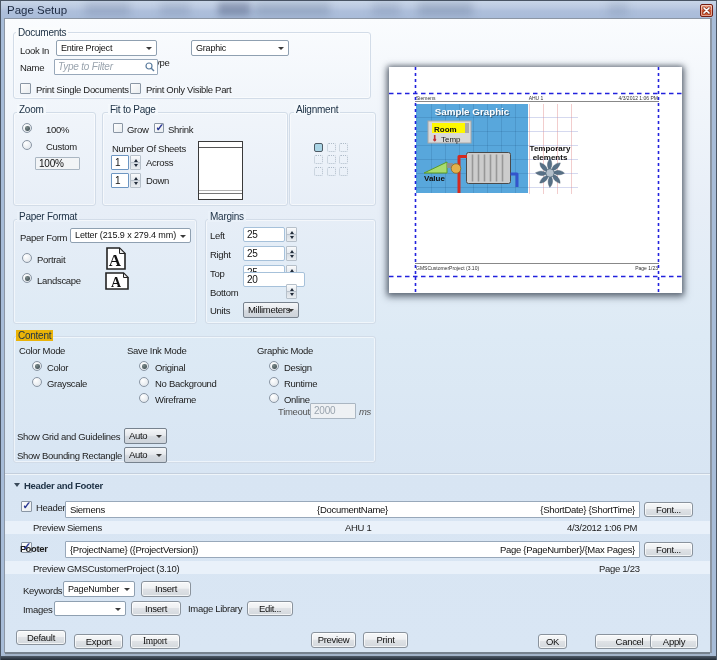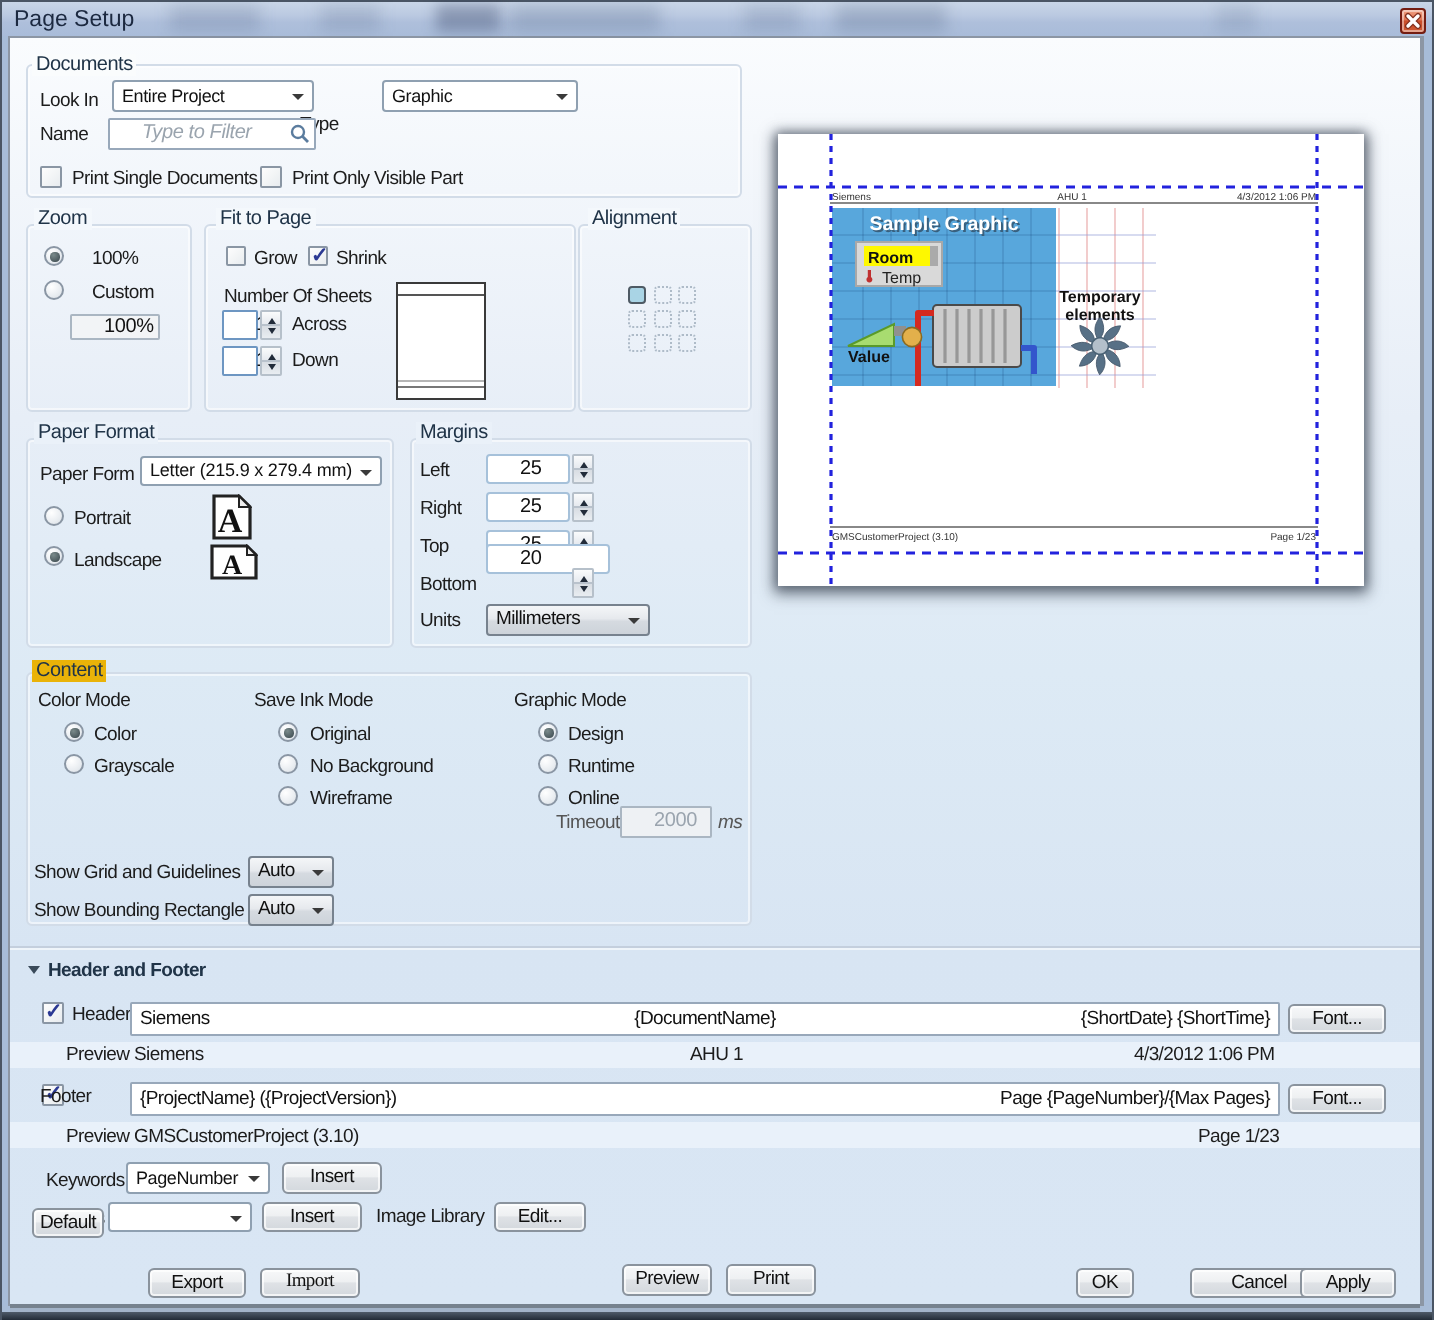--- a/index.html
+++ b/index.html
@@ -35,21 +35,21 @@
 
 
 .lbl { position:absolute; font-size:9.5px; letter-spacing:-0.3px; color:#1c1c1c; white-space:nowrap; }
 .combo { position:absolute; background:#fff; border:1px solid #8fa0b1; border-radius:2px; white-space:nowrap; overflow:hidden;
   font-size:9px; letter-spacing:-0.2px; color:#111; padding-left:4px; }
 .combo .arr, .gcombo .arr { position:absolute; right:4px; top:50%; margin-top:-1px; width:0; height:0;
   border-left:3px solid transparent; border-right:3px solid transparent; border-top:3.5px solid #3a3a3a; }
 .gcombo { position:absolute; background:linear-gradient(180deg,#f4f6f8 0%,#e6e9ed 45%,#d5dae0 55%,#cdd3da 100%);
   border:1px solid #77828e; border-radius:2px; font-size:9.5px; letter-spacing:-0.3px; color:#111; padding-left:4px; }
 .tbox { position:absolute; background:#fff; border:1px solid #98a8ba; border-radius:1px;
-  font-size:10px; letter-spacing:-0.2px; color:#111; padding-left:16px; }
+  font-size:10px; letter-spacing:-0.2px; color:#111; padding-left:3px; }
 .check { position:absolute; width:11px; height:11px; background:linear-gradient(135deg,#fdfdfd,#e8ecef);
   border:1px solid #8a96a4; border-radius:1px; }
 .check.on::after { content:"✓"; position:absolute; left:0.5px; top:-3.5px; font-size:10.5px; font-weight:bold; color:#2b3993; }
 .radio { position:absolute; width:10px; height:10px; border-radius:50%;
   background:radial-gradient(circle at 35% 30%,#ffffff 0%,#e9edf1 60%,#d7dde3 100%); border:1px solid #8a96a4; }
 .radio.on::after { content:""; position:absolute; left:2px; top:2px; width:4.5px; height:4.5px; border-radius:50%;
   background:radial-gradient(circle at 35% 30%,#7a8a8a,#39464c); }
 .btn { position:absolute; border:1px solid #8a939d; border-radius:3px; font-size:9.5px; letter-spacing:-0.3px; color:#111;
   background:linear-gradient(180deg,#f7f8f9 0%,#eef0f2 45%,#dfe2e6 50%,#d3d8dd 100%);
   text-align:center; box-shadow:inset 0 0 0 1px rgba(255,255,255,0.7); }
@@ -177,21 +177,21 @@
 <div class="lbl" style="left:210px; top:249px;">Right</div>
 <div class="tbox" style="left:243px; top:246px; width:42px; height:15px; line-height:13px; border-color:#a6c1da; border-radius:2px;">25</div>
 <div class="spin" style="left:286px; top:246px; height:15px;"></div>
 <div class="lbl" style="left:210px; top:268px;">Top</div>
 <div class="tbox" style="left:243px; top:265px; width:42px; height:15px; line-height:13px; border-color:#a6c1da; border-radius:2px;">25</div>
 <div class="spin" style="left:286px; top:265px; height:15px;"></div>
 <div class="lbl" style="left:210px; top:287px;">Bottom</div>
 <div class="tbox" style="left:243px; top:272px; width:62px; height:15px; line-height:13px; border-color:#a6c1da; border-radius:2px;">20</div>
 <div class="spin" style="left:286px; top:284px; height:15px;"></div>
 <div class="lbl" style="left:210px; top:305px;">Units</div>
-<div class="gcombo" style="left:243px; top:302px; width:82px; height:16px; line-height:14px;">Millimeters<span class="arr"></span></div>
+<div class="gcombo" style="left:243px; top:302px; width:56px; height:16px; line-height:14px;">Millimeters<span class="arr"></span></div>
 
 <div class="group" style="left:13px; top:336px; width:363px; height:127px;"></div>
 <div class="glabel" style="left:16px; top:330px; background:#eab308;">Content</div>
 <div class="lbl" style="left:19px; top:345px;">Color Mode</div>
 <div class="radio on" style="left:32px; top:361px;"></div>
 <div class="lbl" style="left:47px; top:362px;">Color</div>
 <div class="radio" style="left:32px; top:377px;"></div>
 <div class="lbl" style="left:47px; top:378px;">Grayscale</div>
 <div class="lbl" style="left:127px; top:345px;">Save Ink Mode</div>
 <div class="radio on" style="left:139px; top:361px;"></div>
@@ -326,21 +326,21 @@
 </div>
 <div class="btn small" style="left:644px; top:502px; width:49px; height:15px; line-height:13px;">Font...</div>
 
 <div class="abs" style="left:5px; top:521px; width:705px; height:13px; background:#e9f1fa;"></div>
 <div class="lbl small" style="left:33px; top:522px;">Preview</div>
 <div class="lbl small" style="left:67px; top:522px;">Siemens</div>
 <div class="lbl small" style="left:345px; top:522px;">AHU 1</div>
 <div class="lbl small" style="left:567px; top:522px;">4/3/2012 1:06 PM</div>
 
 <div class="check on" style="left:21px; top:542px;"></div>
-<div class="lbl" style="left:20px; top:543px;">Footer</div>
+<div class="lbl" style="left:20px; top:543px;font-weight:bold;">Footer</div>
 <div class="tbox small" style="left:65px; top:541px; width:575px; height:17px; line-height:15px; padding-left:4px;">{ProjectName} ({ProjectVersion})
   <span class="abs" style="right:4px; top:0;">Page {PageNumber}/{Max Pages}</span>
 </div>
 <div class="btn small" style="left:644px; top:542px; width:49px; height:15px; line-height:13px;">Font...</div>
 
 <div class="abs" style="left:5px; top:561px; width:705px; height:13px; background:#e9f1fa;"></div>
 <div class="lbl small" style="left:33px; top:563px;">Preview</div>
 <div class="lbl small" style="left:67px; top:563px;">GMSCustomerProject (3.10)</div>
 <div class="lbl small" style="left:599px; top:563px;">Page 1/23</div>
 
@@ -349,20 +349,20 @@
 <div class="btn" style="left:141px; top:581px; width:50px; height:16px; line-height:14px;">Insert</div>
 
 <div class="lbl" style="left:23px; top:604px;">Images</div>
 <div class="combo" style="left:54px; top:601px; width:72px; height:15px; line-height:13px;">
     <span class="arr"></span>
   </div>
 <div class="btn" style="left:131px; top:601px; width:50px; height:15px; line-height:13px;">Insert</div>
 <div class="lbl" style="left:188px; top:603px;">Image Library</div>
 <div class="btn" style="left:247px; top:601px; width:46px; height:15px; line-height:13px;">Edit...</div>
 
-<div class="btn" style="left:16px; top:604px; width:36px; height:15px; line-height:13px;">Default</div>
+<div class="btn" style="left:16px; top:630px; width:50px; height:15px; line-height:13px;">Default</div>
 <div class="btn" style="left:74px; top:634px; width:49px; height:15px; line-height:13px;">Export</div>
 <div class="btn" style="left:130px; top:634px; width:50px; height:15px; line-height:13px;font-family:Liberation Serif, serif;">Import</div>
 <div class="btn" style="left:311px; top:632px; width:45px; height:16px; line-height:14px;">Preview</div>
 <div class="btn" style="left:363px; top:632px; width:45px; height:16px; line-height:14px;">Print</div>
 <div class="btn" style="left:538px; top:634px; width:29px; height:15px; line-height:13px;">OK</div>
 <div class="btn" style="left:595px; top:634px; width:69px; height:15px; line-height:13px;">Cancel</div>
 <div class="btn" style="left:650px; top:634px; width:48px; height:15px; line-height:13px;">Apply</div>
 
 </body></html>

